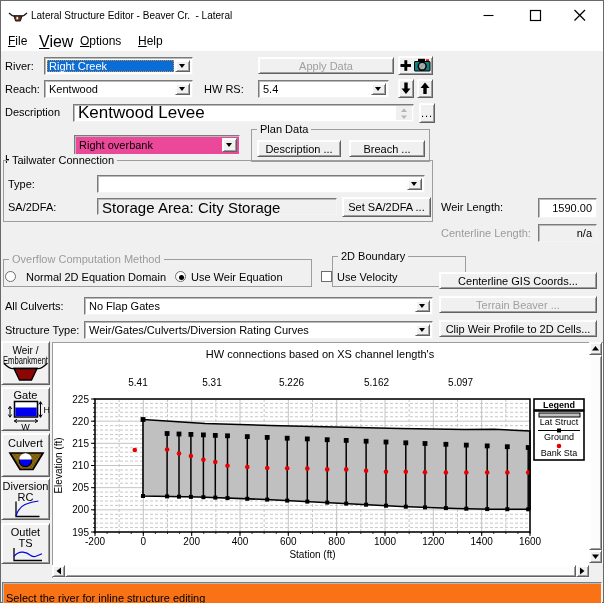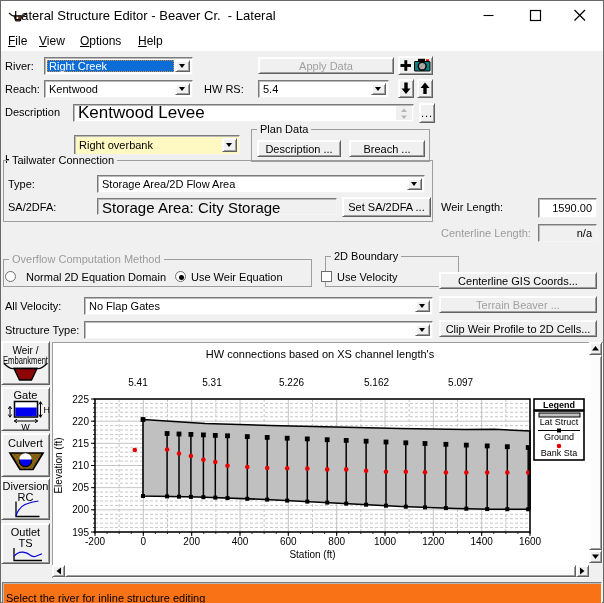--- a/index.html
+++ b/index.html
@@ -19,31 +19,31 @@
 .sb svg{display:block}
 </style></head><body>
 <div class="win"></div>
 
 <div class="abs" style="left:1px;top:1px;right:1px;height:30px;background:#fff"></div>
 <svg class="abs" style="left:8px;top:10px" width="20" height="13" viewBox="0 0 20 13">
  <path d="M1 3 Q4 6 6 6 L14 6 Q16 6 19 3" fill="none" stroke="#201510" stroke-width="1.3"></path>
  <path d="M6 6 L14 6 L12.4 11 L7.6 11 Z" fill="#6b3114" stroke="#201510" stroke-width="1"></path>
  <rect x="8.4" y="6.8" width="1.8" height="2.6" fill="#fff"></rect>
 </svg>
-<div class="lbl" style="left:14px;top:9px;font-size:13px;line-height:14px">Lateral Structure Editor - Beaver Cr.&nbsp; - Lateral</div>
+<div class="lbl" style="left:31px;top:9px;font-size:10px;line-height:14px">Lateral Structure Editor - Beaver Cr.&nbsp; - Lateral</div>
 <svg class="abs" style="left:466px;top:0" width="138" height="30" viewBox="0 0 138 30">
  <line x1="17.5" y1="15.5" x2="27.5" y2="15.5" stroke="#000" stroke-width="1.1"></line>
  <rect x="64.5" y="10.5" width="10" height="10" fill="none" stroke="#000" stroke-width="1.2"></rect>
  <line x1="108.5" y1="10" x2="119" y2="20.5" stroke="#000" stroke-width="1.2"></line>
  <line x1="119" y1="10" x2="108.5" y2="20.5" stroke="#000" stroke-width="1.2"></line>
 </svg>
 
 <div class="abs" style="left:1px;top:31px;right:1px;height:20px;background:#fff"></div>
 <div class="lbl" style="left:8px;top:34px;font-size:12px;line-height:15px"><u>F</u>ile</div>
-<div class="lbl" style="left:39px;top:34px;font-size:12px;line-height:15px"><u>V</u>iew</div>
+<div class="lbl" style="left:39px;top:34px;font-size:16px;line-height:15px"><u>V</u>iew</div>
 <div class="lbl" style="left:80px;top:34px;font-size:12px;line-height:15px"><u>O</u>ptions</div>
 <div class="lbl" style="left:138px;top:34px;font-size:12px;line-height:15px"><u>H</u>elp</div>
 
 <div class="lbl" style="left:5px;top:60px">River:</div>
 <div class="combo" style="left:44px;top:57px;width:149px;height:18px">
   <div class="abs" style="left:2px;top:2px;bottom:2px;width:127px;background:#0a6cd6;outline:1px dotted #d58d3c;outline-offset:-1px"></div>
   <div class="ct" style="color:#fff;z-index:2">Right Creek</div>
   <div class="da"></div>
 </div>
 <div class="btn" style="left:258px;top:57px;width:136px;height:17px;color:#9f9f9f">
@@ -101,31 +101,30 @@
     <div class="grplbl">Plan Data</div>
   </div>
 <div class="btn" style="left:257px;top:140px;width:84px;height:17px">
     <span>Description ...</span>
   </div>
 <div class="btn" style="left:349px;top:140px;width:76px;height:17px">
     <span>Breach ...</span>
   </div>
 
 <div class="lbl" style="left:5px;top:153px">HW Position:</div>
-<div class="combo" style="left:74px;top:135px;width:166px;height:20px;background:#fef9c3">
+<div class="combo" style="left:74px;top:135px;width:166px;height:20px;background:#ec4899">
     <div class="ct">Right overbank</div>
     <div class="da"></div>
   </div>
 
 <div class="grp" style="left:3px;top:160px;width:430px;height:62px">
     <div class="grplbl">Tailwater Connection</div>
   </div>
 <div class="lbl" style="left:8px;top:178px">Type:</div>
 <div class="combo" style="left:97px;top:175px;width:328px;height:18px">
-    <div class="ct">Storage Area/2D Flow Area</div>
     <div class="da"></div>
   </div>
 <div class="lbl" style="left:8px;top:201px">SA/2DFA:</div>
 <div class="sunk" style="left:97px;top:198px;width:240px;height:17px;background:#f0f0f0">
     <div class="ct" style="font-size:15px">Storage Area: City Storage</div>
   </div>
 <div class="btn" style="left:342px;top:197px;width:89px;height:20px">
     <span>Set SA/2DFA ...</span>
   </div>
 
@@ -140,43 +139,44 @@
 
 <div class="grp" style="left:3px;top:259px;width:309px;height:28px">
     <div class="grplbl" style="color:#9b9b9b">Overflow Computation Method</div>
   </div>
 <div class="abs" style="left:5px;top:271px;width:11px;height:11px;border-radius:50%;background:#fff;border:1px solid #6d6d6d"></div>
 <div class="lbl" style="left:26px;top:271px">Normal 2D Equation Domain</div>
 <div class="abs" style="left:175px;top:271px;width:11px;height:11px;border-radius:50%;background:#fff;border:1px solid #6d6d6d"></div>
 <div class="abs" style="left:178.5px;top:274.5px;width:5px;height:5px;border-radius:50%;background:#000"></div>
 <div class="lbl" style="left:191px;top:271px">Use Weir Equation</div>
 
-<div class="grp" style="left:325px;top:256px;width:134px;height:31px">
+<div class="grp" style="left:332px;top:256px;width:134px;height:31px">
     <div class="grplbl">2D Boundary</div>
   </div>
 <div class="abs" style="left:321px;top:271px;width:11px;height:11px;background:#fff;border:1px solid #6d6d6d"></div>
 <div class="lbl" style="left:337px;top:271px">Use Velocity</div>
 
 <div class="btn" style="left:439px;top:272px;width:158px;height:17px">
     <span>Centerline GIS Coords...</span>
   </div>
 <div class="btn" style="left:439px;top:296px;width:158px;height:17px;color:#9f9f9f">
     <span>Terrain Beaver ...</span>
   </div>
 <div class="btn" style="left:439px;top:320px;width:158px;height:17px">
     <span>Clip Weir Profile to 2D Cells...</span>
   </div>
 
-<div class="lbl" style="left:5px;top:300px">All Velocity:</div>
+<div class="lbl" style="left:5px;top:300px">All Culverts:</div>
 <div class="combo" style="left:84px;top:297px;width:349px;height:18px">
     <div class="ct">No Flap Gates</div>
     <div class="da"></div>
   </div>
 <div class="lbl" style="left:5px;top:324px">Structure Type:</div>
 <div class="combo" style="left:84px;top:321px;width:349px;height:18px">
+    <div class="ct">Weir/Gates/Culverts/Diversion Rating Curves</div>
     <div class="da"></div>
   </div>
 
 <div class="sbtn" style="top:341px;height:44px">
 <svg width="47" height="42" viewBox="0 0 47 42">
  <text x="23.5" y="12" text-anchor="middle" font-size="10" font-family="Liberation Sans">Weir /</text>
  <text x="23.5" y="21.5" text-anchor="middle" font-size="10" font-family="Liberation Sans" textLength="45" lengthAdjust="spacingAndGlyphs">Embankment</text>
  <path d="M2 21.5 Q8 27.5 12 26.5 L35 26.5 Q39 27.5 45 21.5" fill="none" stroke="#000" stroke-width="1.3"></path>
  <path d="M12 26.5 L35 26.5 L29.5 38 L17.5 38 Z" fill="#8d0606" stroke="#000" stroke-width="1.4"></path>
 </svg>

